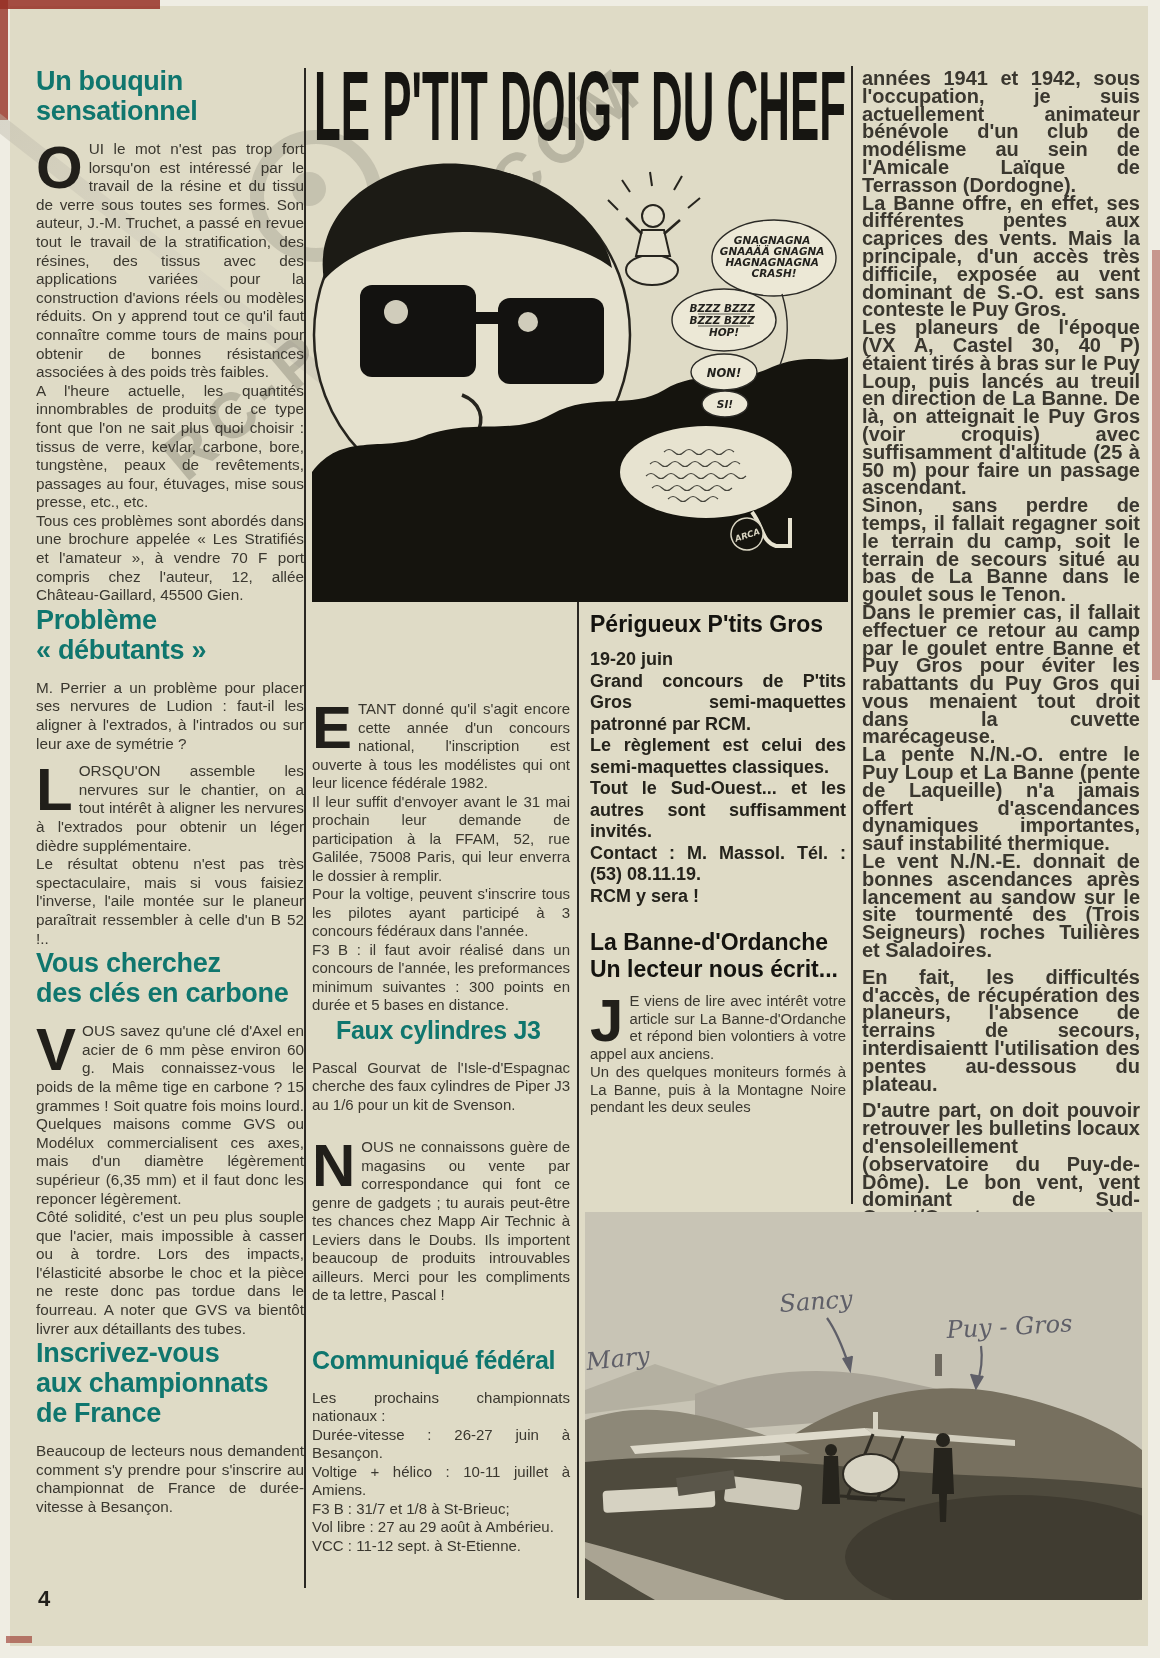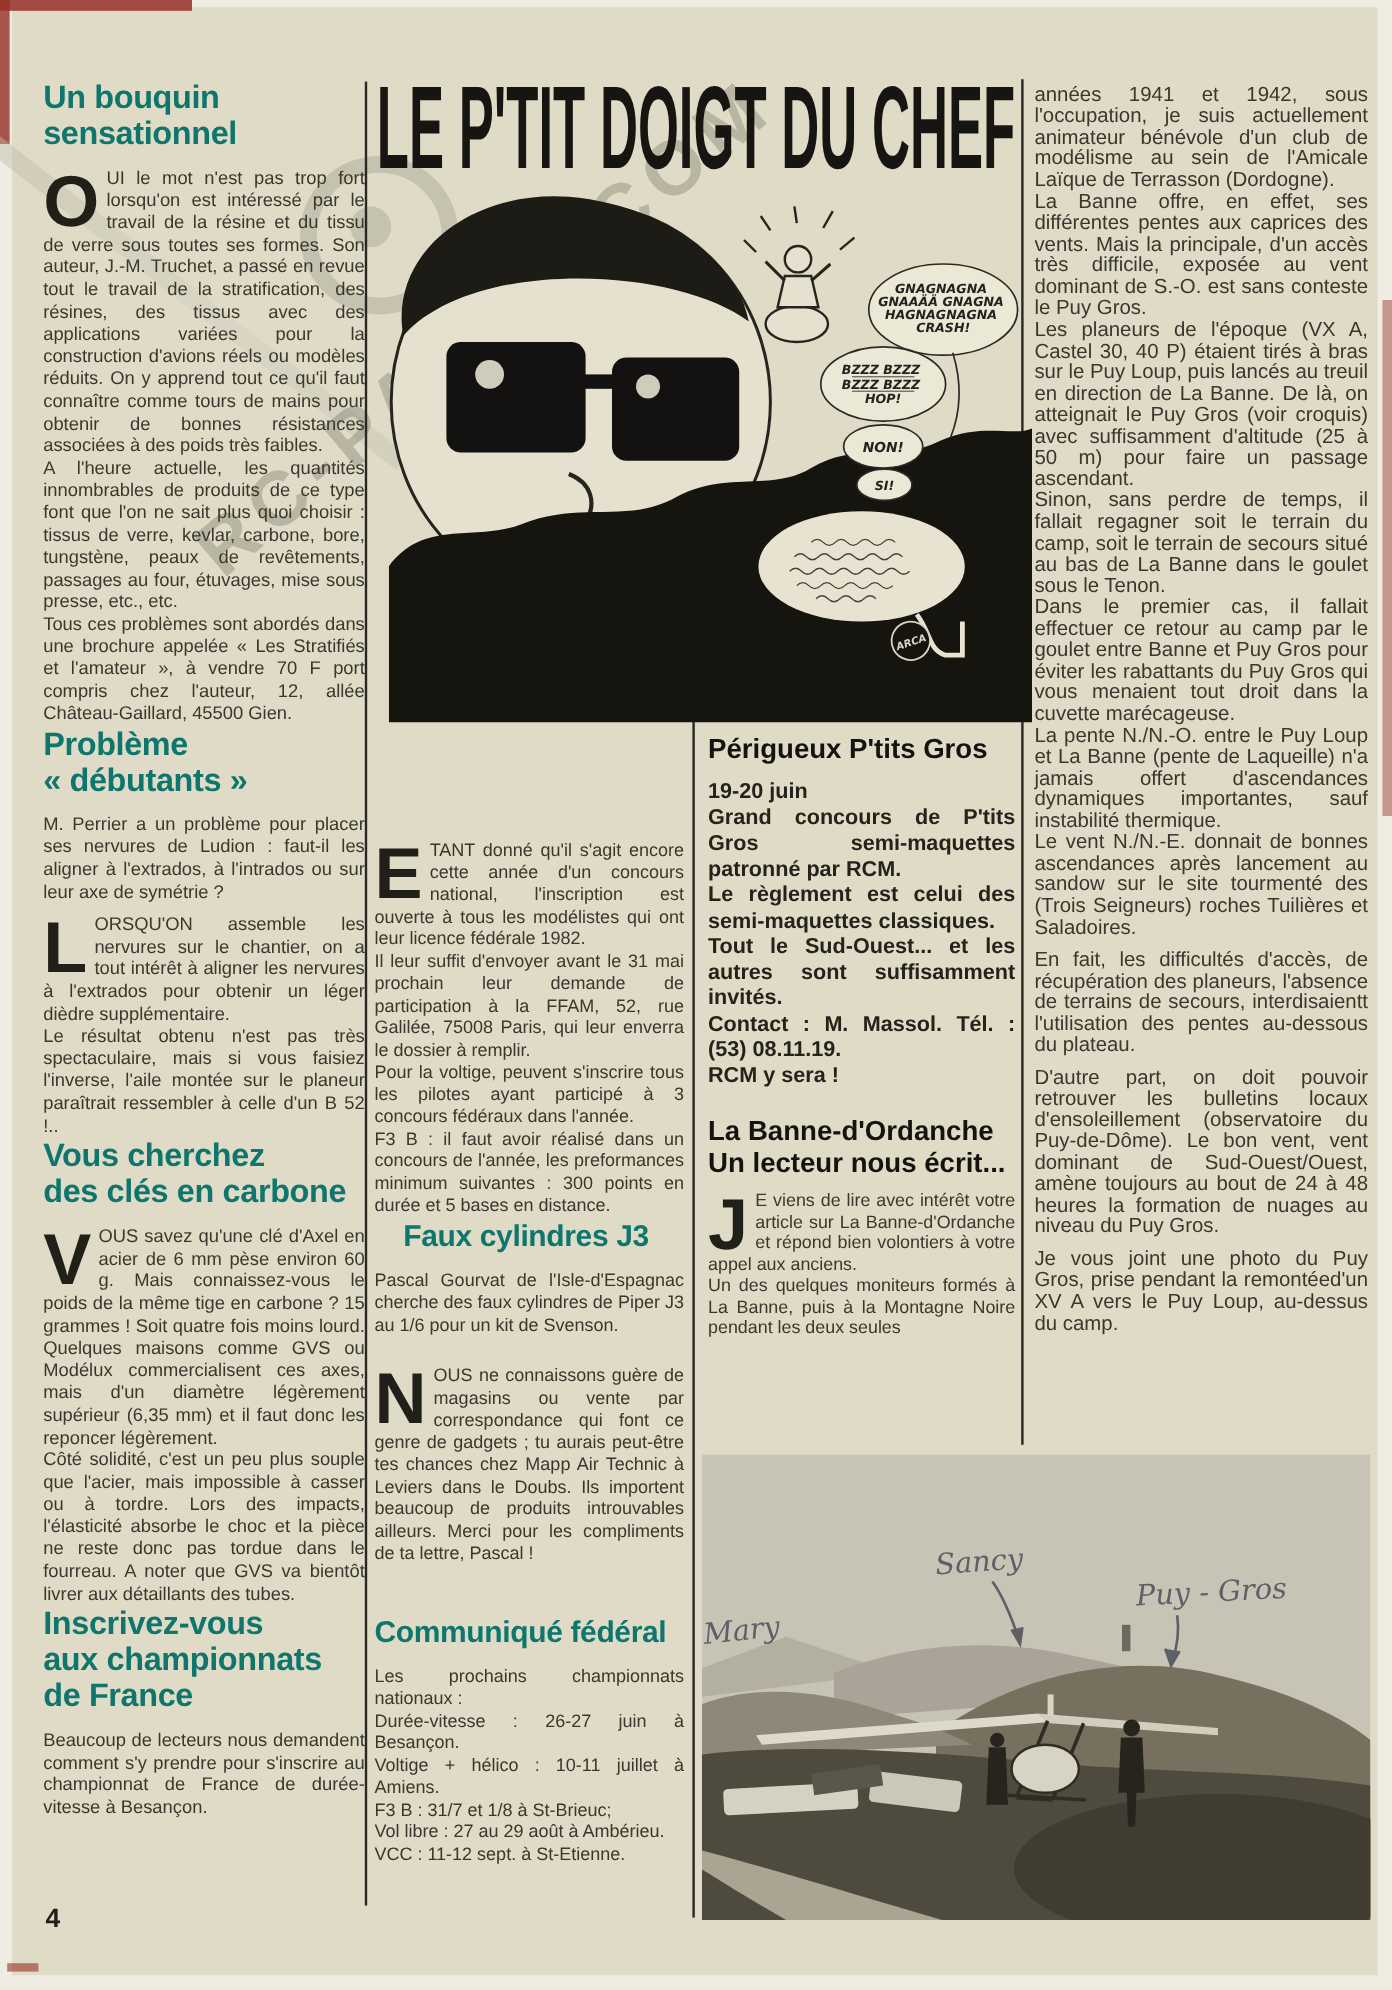--- a/index.html
+++ b/index.html
@@ -18,37 +18,37 @@
   .watermark{position:absolute;left:148px;top:438px;transform:rotate(-40deg);transform-origin:0 0;
         font-size:64px;font-weight:bold;letter-spacing:9px;color:rgba(122,117,104,.38);white-space:nowrap;}
   
   .col{position:absolute;text-align:justify;}
   .col1{left:36px;top:66px;width:268px;}
   .col2{left:312px;top:700px;width:258px;font-size:15px;line-height:18.5px;}
   .col3{left:590px;top:612px;width:256px;}
   .col4{left:862px;top:70px;width:278px;font-size:15.1px;line-height:17.8px;}
   .body{margin:0;font-size:15.3px;line-height:18.6px;overflow-wrap:break-word;}
   .col2 .body{font-size:15px;line-height:18.5px;}
-  .col4 .body{font-size:17px;line-height:17.8px;}
+  .col4 .body{font-size:20px;line-height:17.8px;font-weight:bold;}
   .gap{margin-top:9px;}
   h2.head{margin:0 0 14px 0;font-size:27px;line-height:30px;color:#0f766e;letter-spacing:-.3px;text-align:left;}
   h2.head .hl{display:block;}
   .mt{margin-top:26px;}
   .dropcap{float:left;font-size:60px;line-height:47px;font-weight:bold;color:#211f1a;margin:4px 6px 0 0;}
   
   .boldsec{font-weight:bold;color:#24221b;font-size:18px;line-height:21.5px;}
   .boldsec p{margin:0;}
   h2.h3a{margin:0 0 12px 0;font-size:23px;line-height:25px;color:#14130f;text-align:left;}
   .date{font-weight:bold;font-size:18px;margin:0 0 10px 0;text-align:left;}
   h2.h3b{margin:22px 0 10px 0;font-size:23px;line-height:27px;color:#14130f;text-align:left;}
   .col3 .body{font-size:14.9px;line-height:17.7px;}
   .divider{position:absolute;width:2px;background:#2a2823;}
   .pagenum{position:absolute;left:38px;top:1586px;font-size:22px;font-weight:bold;color:#211f1a;}
   .headline{position:absolute;left:312px;top:62px;width:536px;height:94px;}
-  .comic{position:absolute;left:324px;top:150px;width:536px;height:452px;}
+  .comic{position:absolute;left:312px;top:150px;width:536px;height:452px;}
   .photo{position:absolute;left:585px;top:1212px;width:557px;height:388px;}
 </style>
 </head>
 <body>
 
 <div class="page">
 
   <div class="edge" style="left:1148px;top:0;width:12px;height:1658px;"></div>
   <div class="edge" style="left:0;top:0;width:10px;height:1658px;"></div>
   <div class="edge" style="left:0;top:0;width:1160px;height:6px;"></div>

